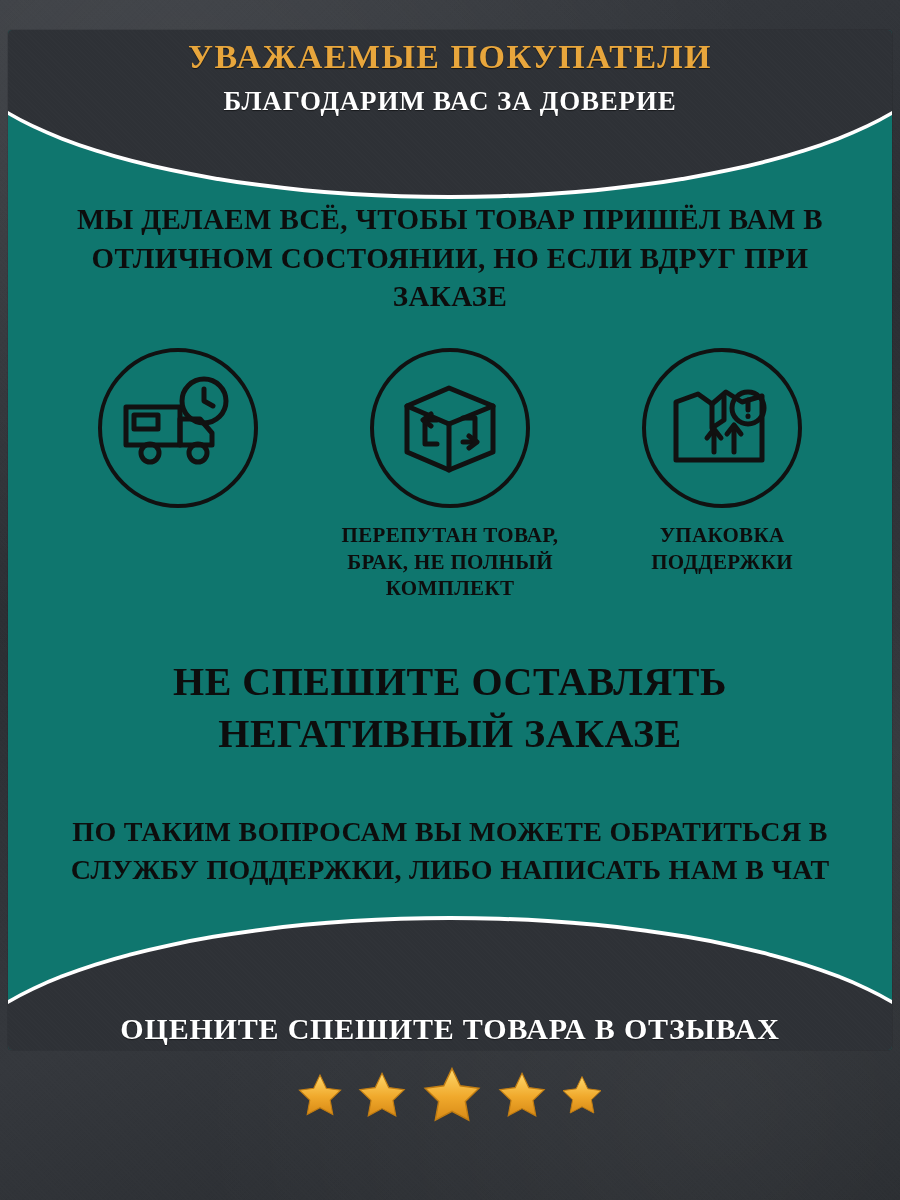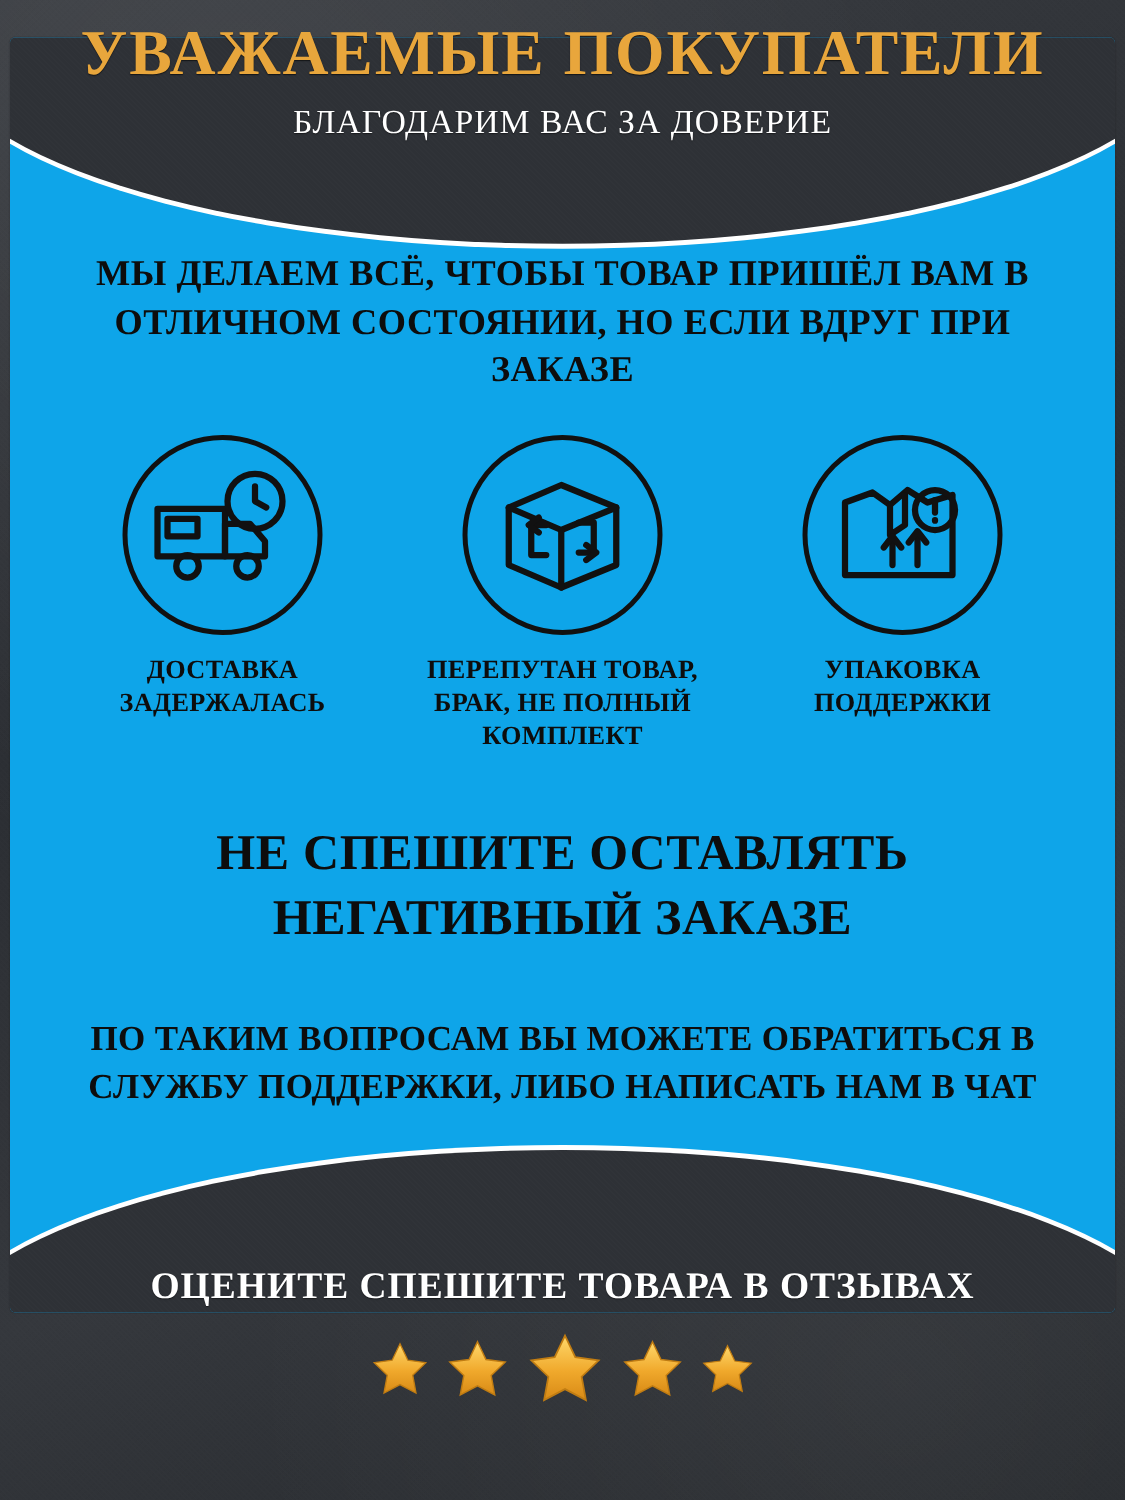--- a/index.html
+++ b/index.html
@@ -49,45 +49,45 @@
   .header {
     position: absolute;
     top: 0;
     left: 0;
     width: 900px;
     height: 175px;
     z-index: 5;
     text-align: center;
   }
   .header-title {
-    margin-top: 14px;
-    font-size: 51px;
+    margin-top: 38px;
+    font-size: 34px;
     font-weight: bold;
     letter-spacing: 1.5px;
     color: #e8a63c;
     text-shadow: 0 1px 1px rgba(0,0,0,0.6);
   }
   .header-sub {
     margin-top: 8px;
     font-size: 27px;
-    font-weight: normal;
+    font-weight: bold;
     line-height: 1.26;
     letter-spacing: 0.8px;
     color: #ffffff;
     text-shadow: 0 1px 1px rgba(0,0,0,0.5);
   }
 
   
   .panel {
     position: absolute;
     left: 8px;
     top: 30px;
     width: 884px;
     height: 1020px;
-    background: #0ea5e9;
+    background: #0f766e;
     border-radius: 4px;
     overflow: hidden;
     z-index: 2;
     box-shadow: 0 0 0 1px rgba(0,0,0,0.08);
   }
   
   .panel-top-arch {
     position: absolute;
     left: -60px;
     top: -255px;
@@ -254,21 +254,20 @@
 
               <path d="M16 42 L40 42 L40 56 L16 56 Z"></path>
 
               <circle cx="32" cy="80" r="9"></circle>
               <circle cx="80" cy="80" r="9"></circle>
 
               <circle cx="86" cy="28" r="22"></circle>
               <path d="M86 16 L86 28 L95 33"></path>
             </svg>
           </div>
-          <div class="icon-caption">ДОСТАВКА ЗАДЕРЖАЛАСЬ</div>
         </div>
 
         <div class="icon-item">
           <div class="icon-circle">
             <svg width="122" height="112" viewBox="0 0 122 112" fill="none" stroke="#111" stroke-width="5" stroke-linecap="round" stroke-linejoin="round">
 
               <path d="M18 34 L60 16 L104 34 L104 80 L60 98 L18 80 Z"></path>
               <path d="M18 34 L60 52 L104 34"></path>
               <path d="M60 52 L60 98"></path>
 

